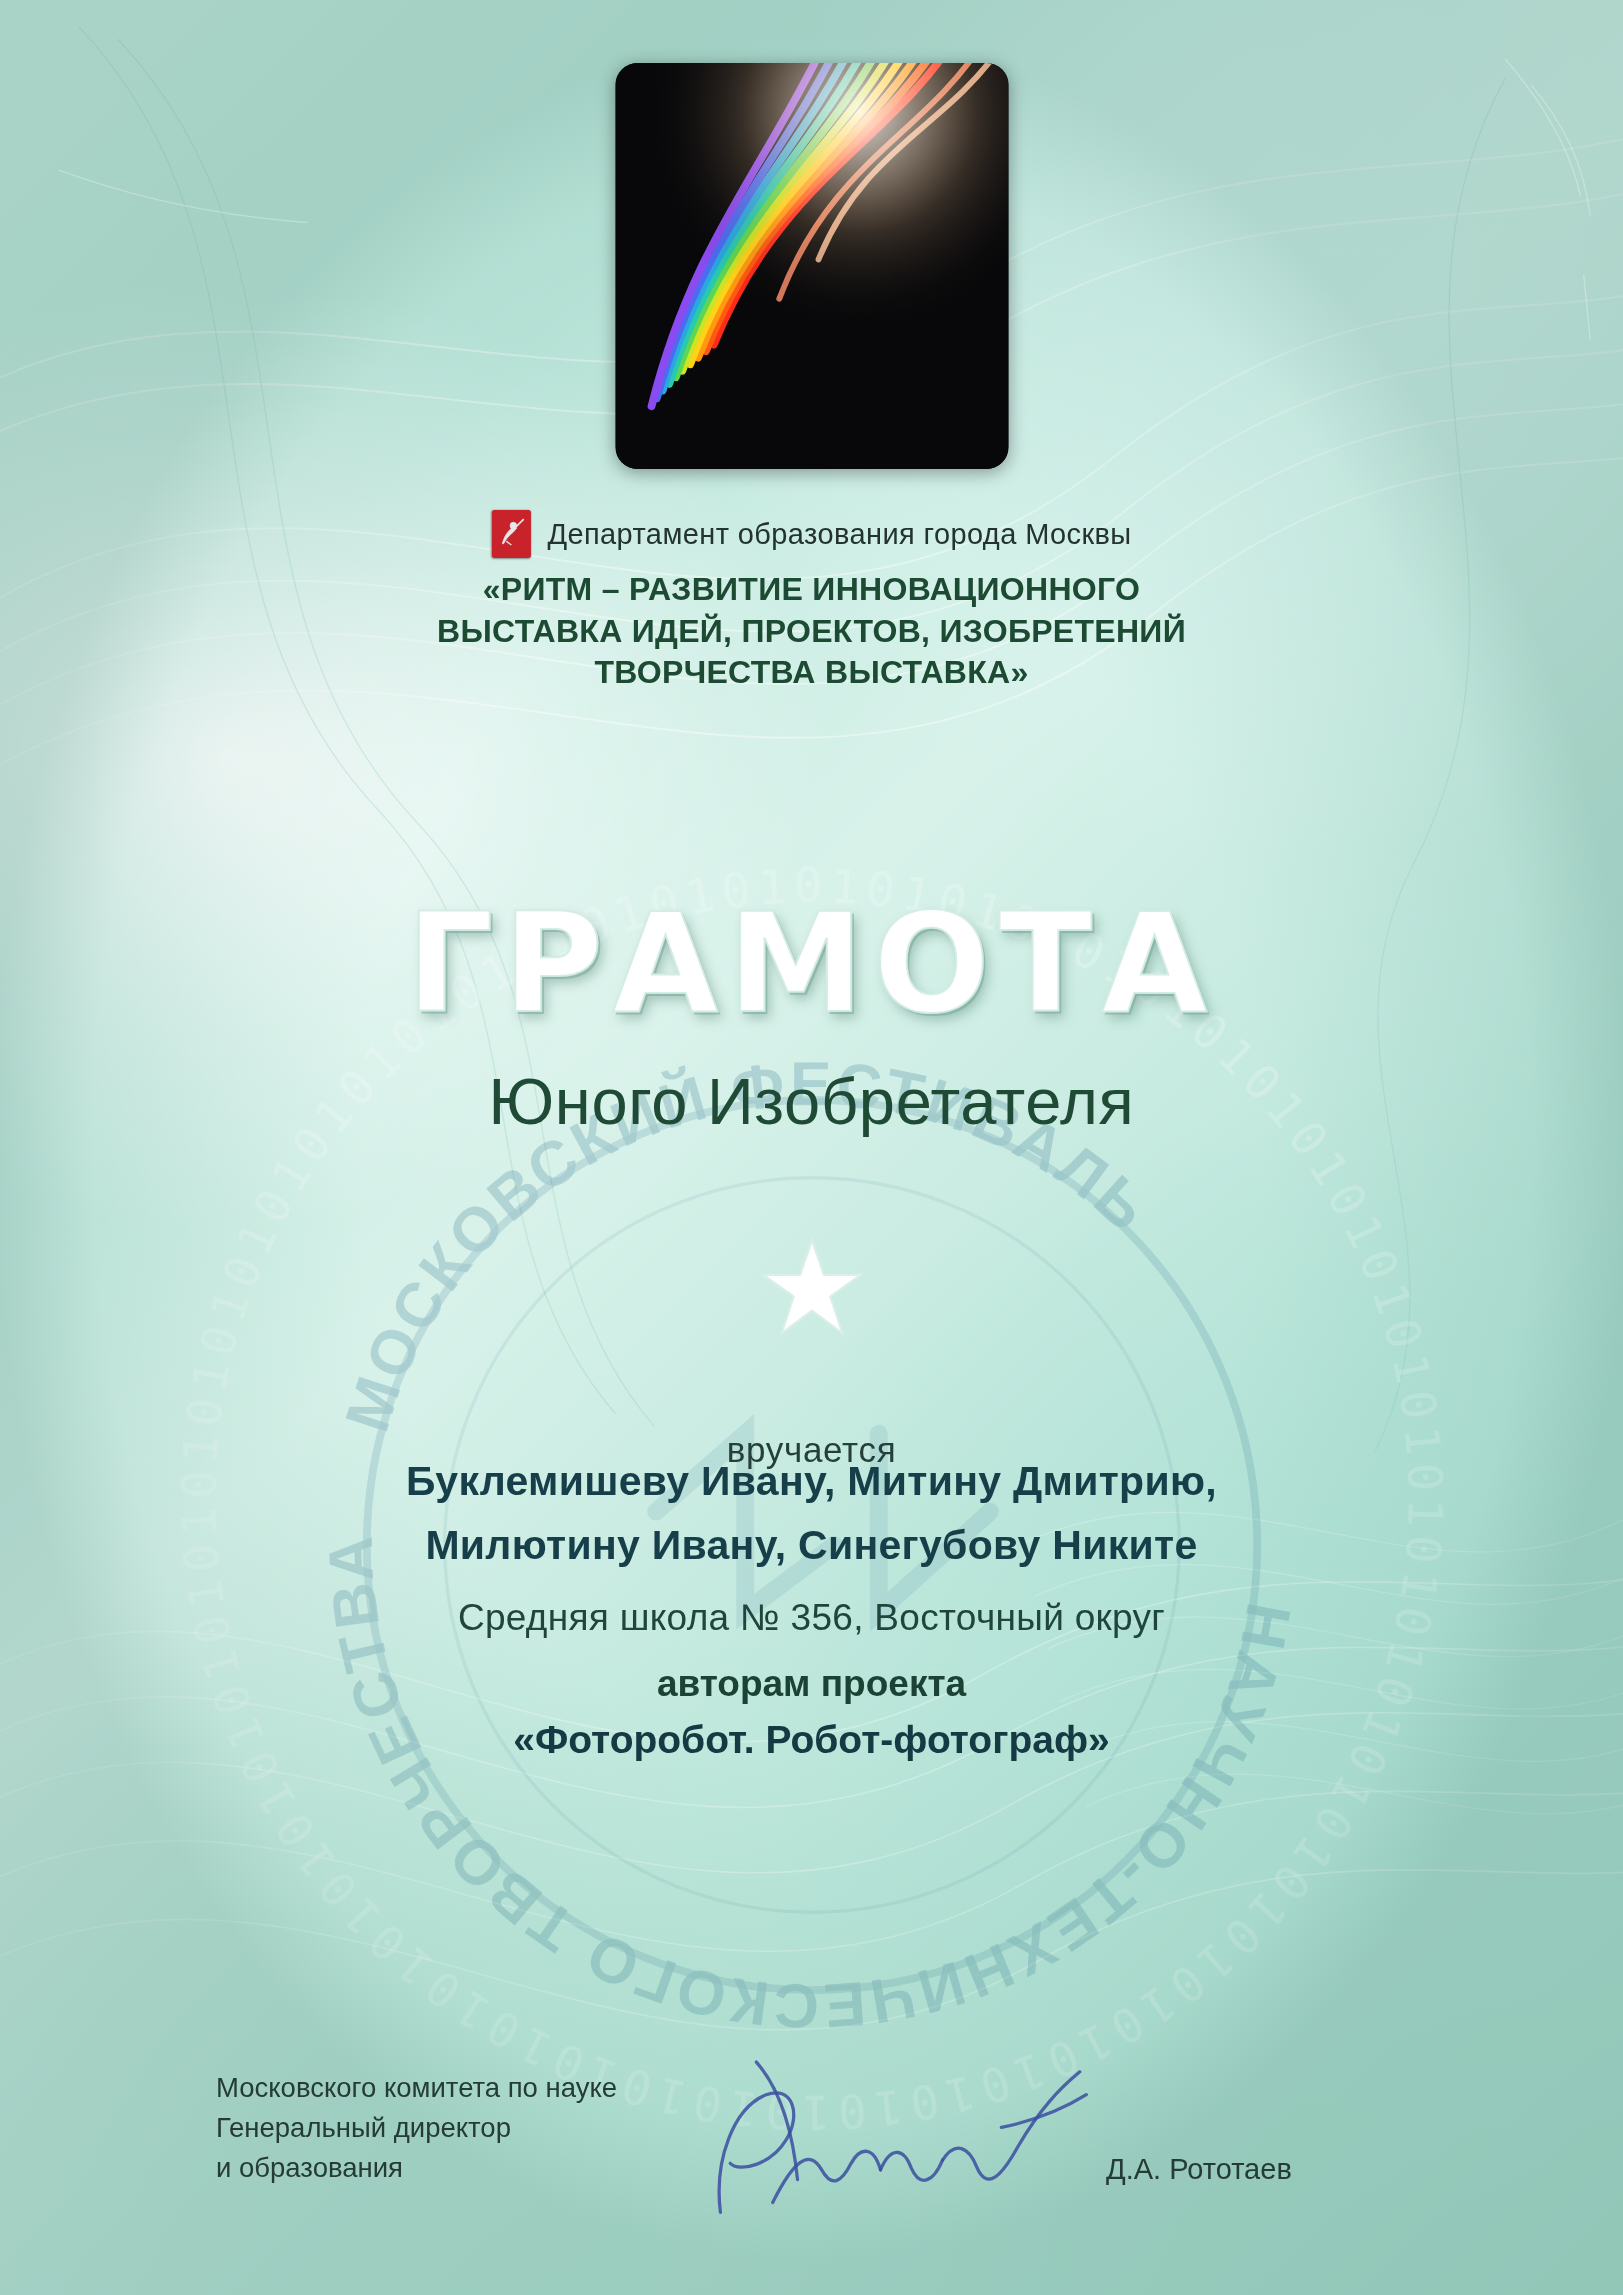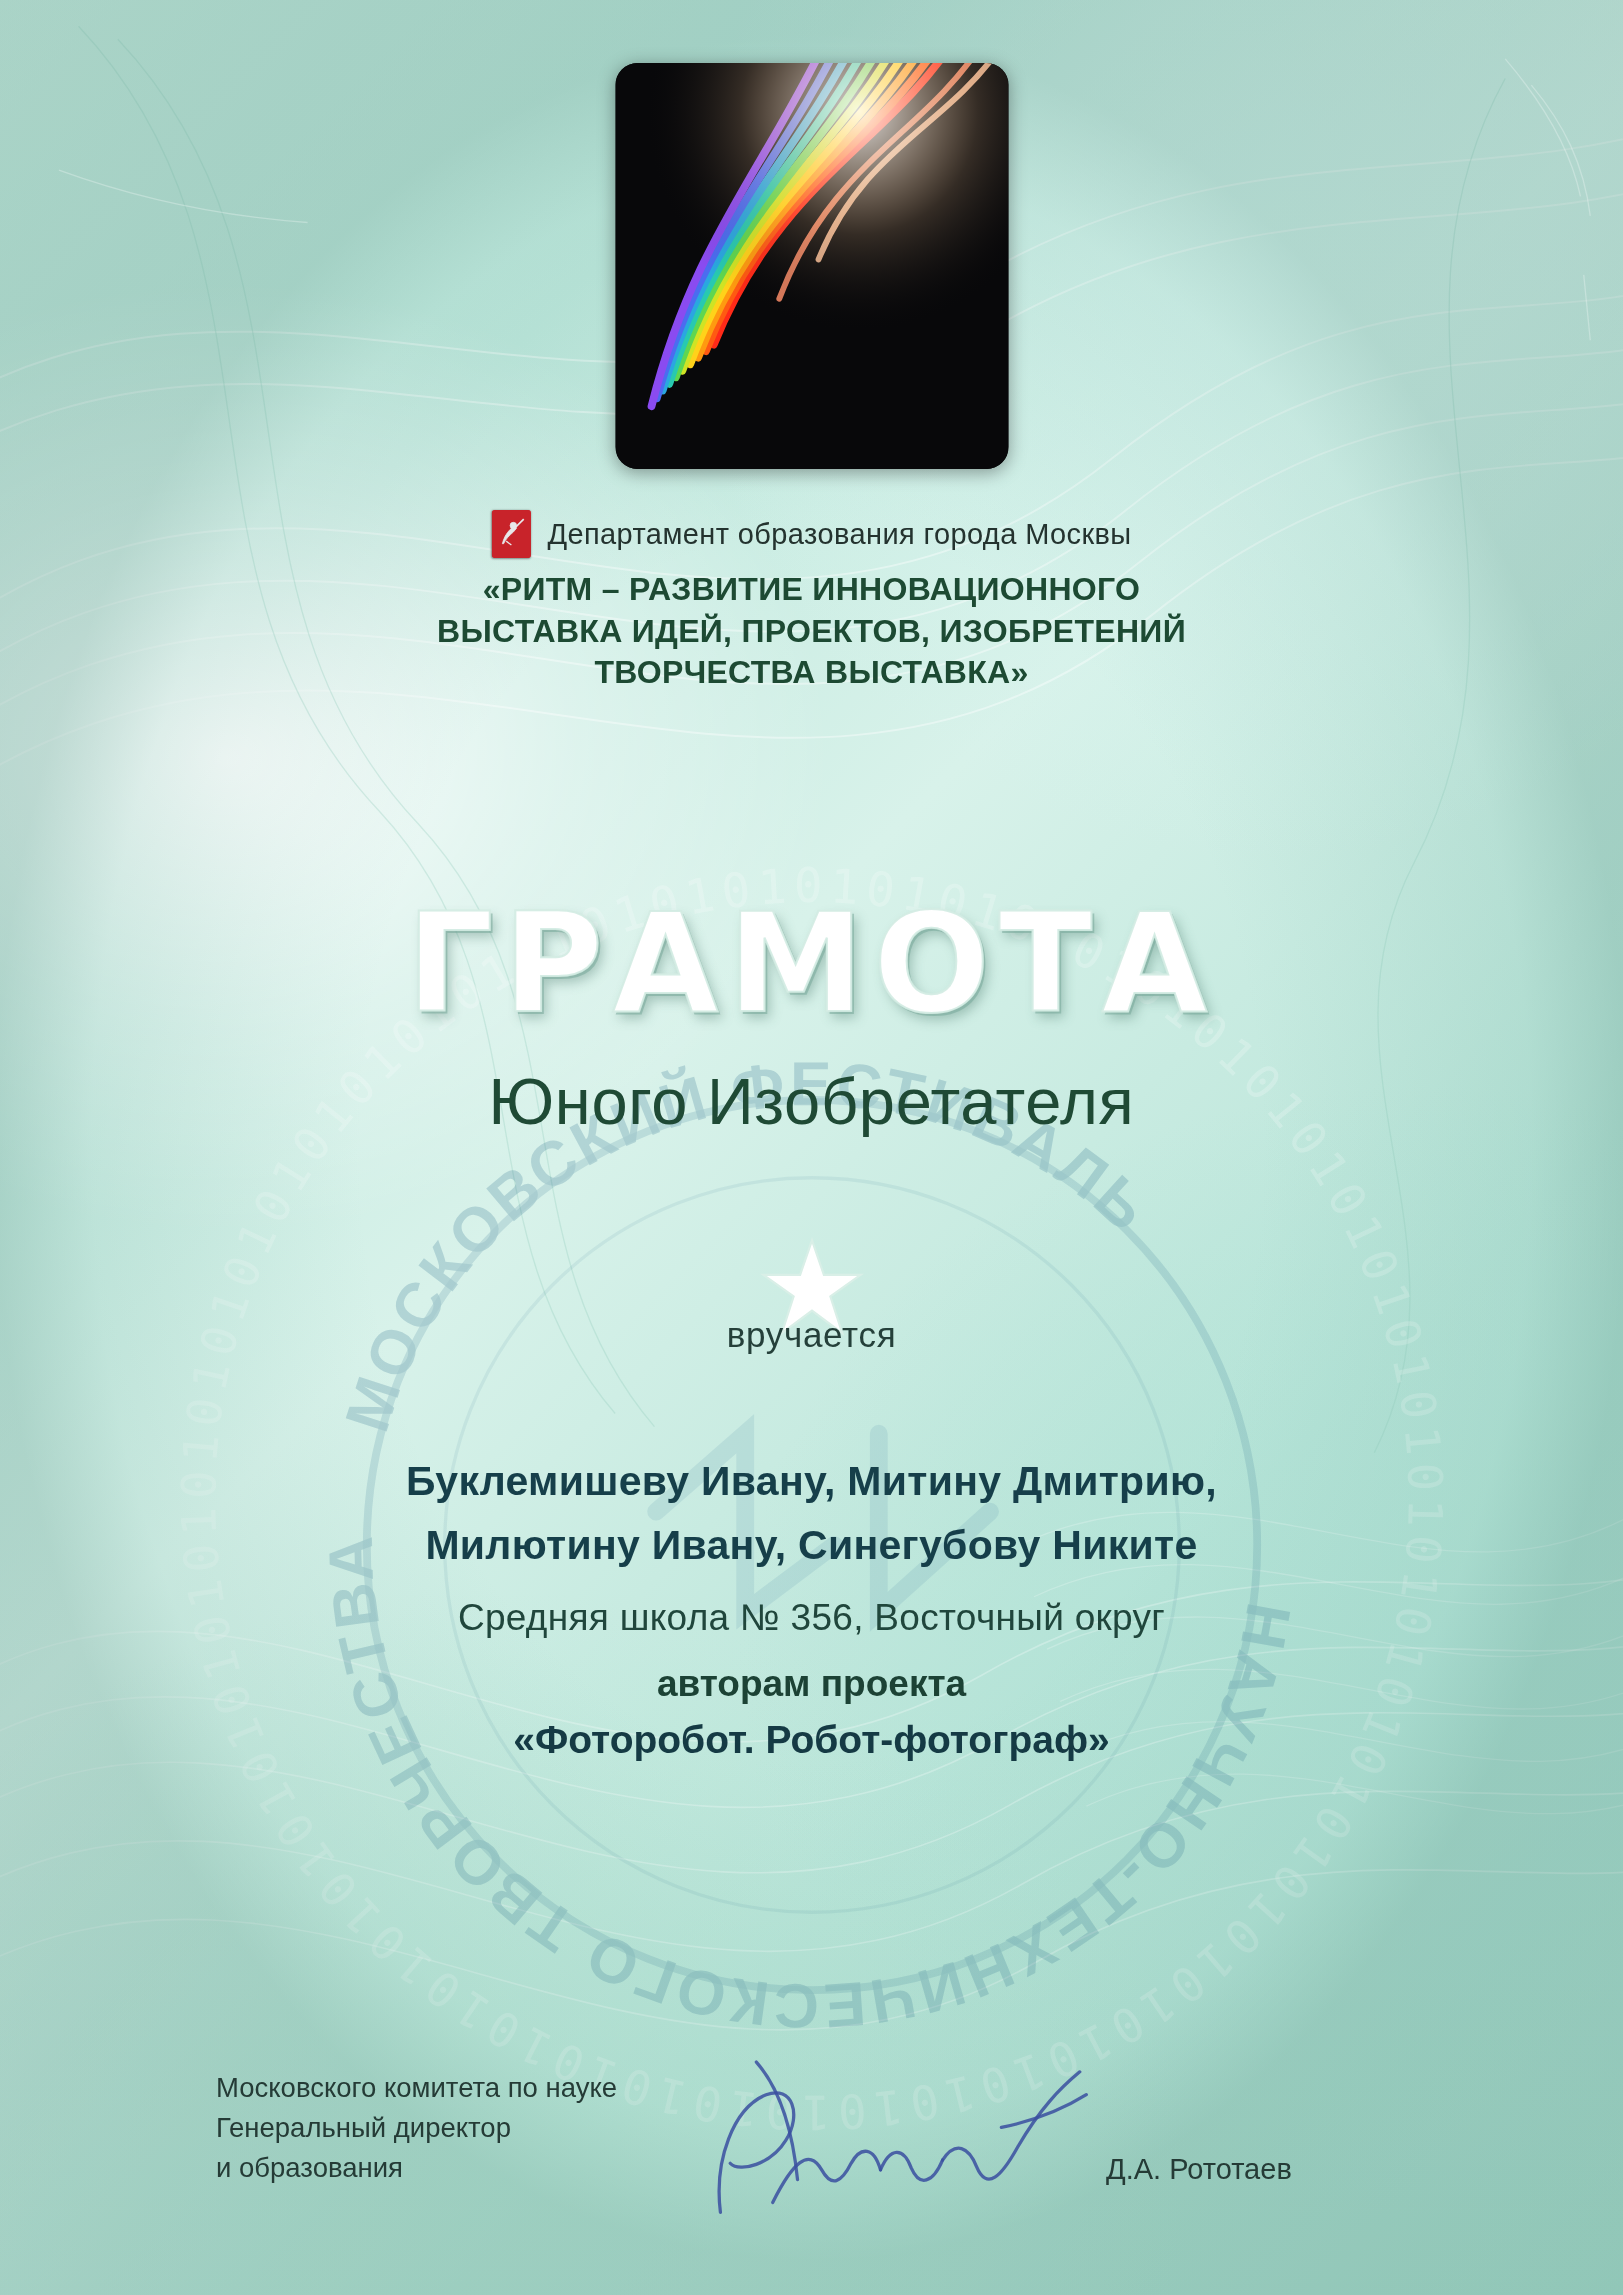--- a/index.html
+++ b/index.html
@@ -179,21 +179,21 @@
     top: 1236px;
     transform: translateX(-50%);
     width: 111px;
     height: 108px;
   }
   .star svg { width: 100%; height: 100%; }
 
   .awarded {
     position: absolute;
     left: 50%;
-    top: 1315px;
+    top: 1430px;
     transform: translateX(-50%);
     font-size: 35px;
     color: #25403a;
     letter-spacing: 0.7px;
     white-space: nowrap;
   }
 
   .recipients {
     position: absolute;
     left: 50%;

